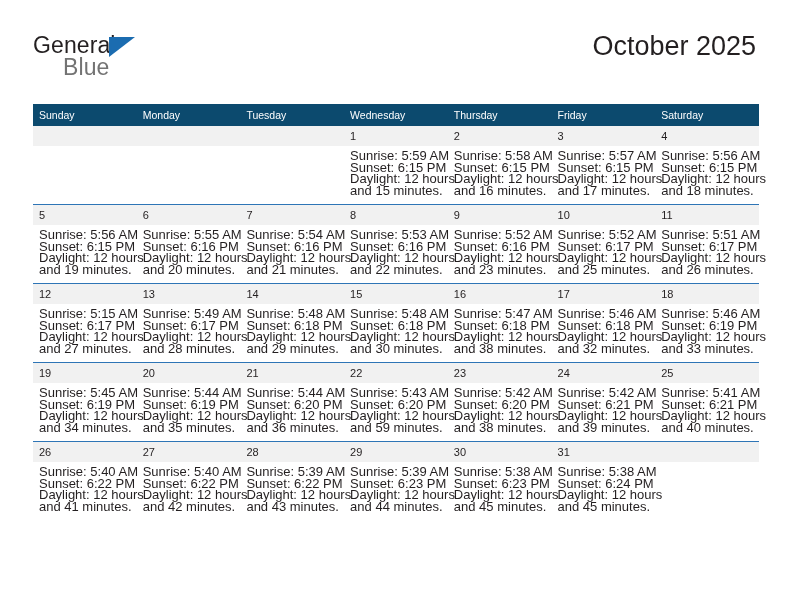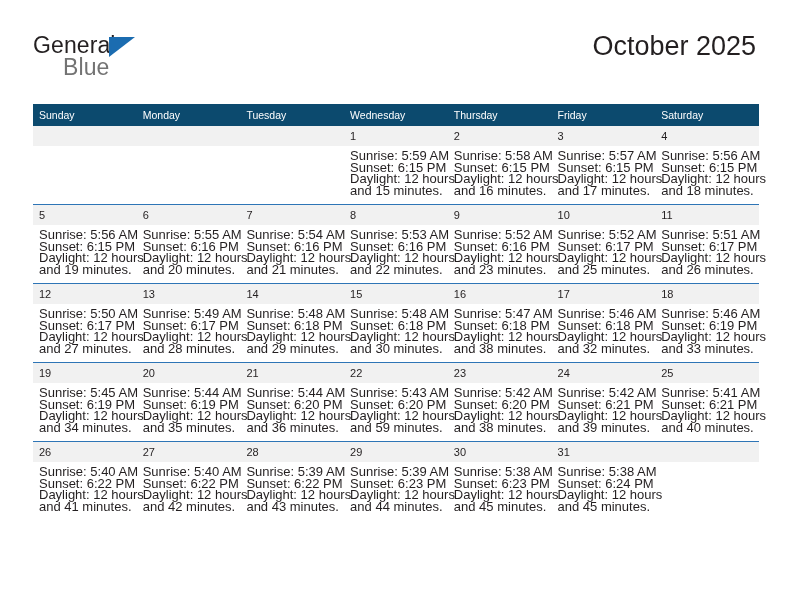--- a/index.html
+++ b/index.html
@@ -278,21 +278,21 @@
               <div>Sunset: 6:17 PM</div>
               <div>Daylight: 12 hours</div>
               <div>and 26 minutes.</div>
             </div>
           </td>
         </tr>
         <tr>
           <td>
             <div class="daynum">12</div>
             <div class="details">
-              <div>Sunrise: 5:50 AM</div>
+              <div>Sunrise: 5:15 AM</div>
               <div>Sunset: 6:17 PM</div>
               <div>Daylight: 12 hours</div>
               <div>and 27 minutes.</div>
             </div>
           </td>
           <td>
             <div class="daynum">13</div>
             <div class="details">
               <div>Sunrise: 5:49 AM</div>
               <div>Sunset: 6:17 PM</div>

